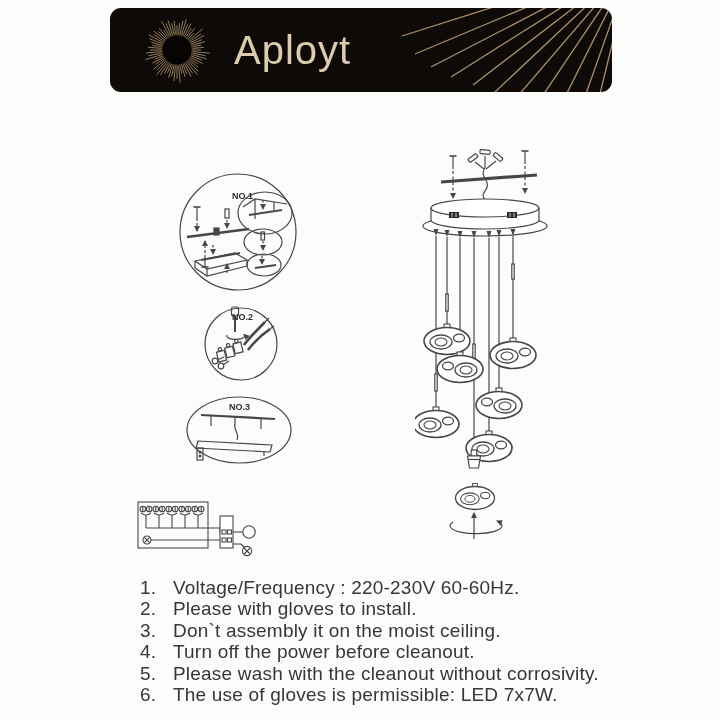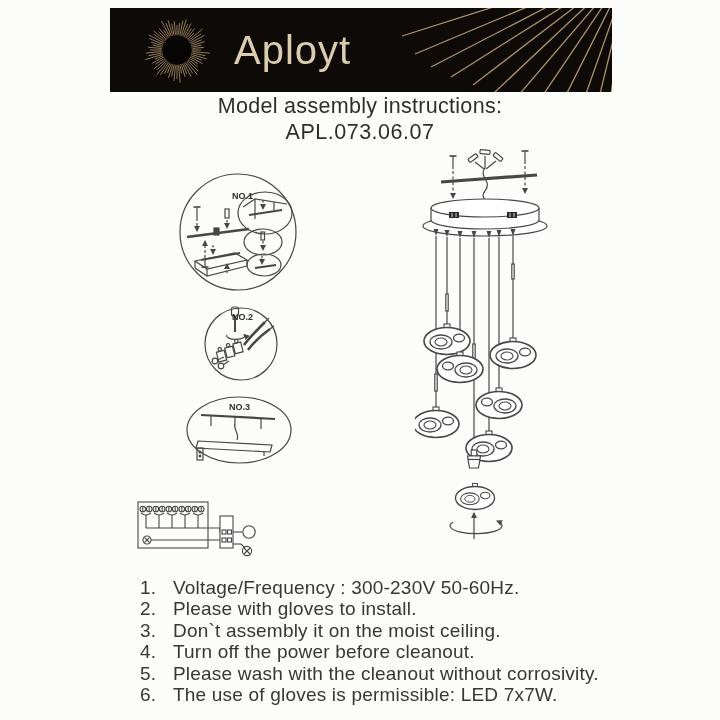--- a/index.html
+++ b/index.html
@@ -3,21 +3,21 @@
 <meta charset="utf-8">
 <style>
   html,body{margin:0;padding:0;background:#ffffff;}
   .page{
     position:relative;width:720px;height:720px;background:#fcfcfb;
     font-family:"Liberation Sans", sans-serif;overflow:hidden;
   }
   
   .banner{
     position:absolute;left:110px;top:8px;width:502px;height:84px;
-    background:#0d0a07;overflow:hidden;
+    background:#0d0a07;overflow:hidden;border-radius:11px;
   }
   .logo-wrap{position:absolute;left:28px;top:3px;width:78px;height:78px;}
   .logo-wrap svg{display:block;width:78px;height:78px;}
   .brand{
     position:absolute;left:124px;top:18px;font-size:40px;line-height:48px;
     font-weight:300;color:#dbccae;letter-spacing:1px;
   }
   .rays-right{position:absolute;right:0;top:0;width:215px;height:84px;}
   
   .title-block{position:absolute;left:0;top:93px;width:720px;text-align:center;color:#2e2e2e;}
@@ -122,24 +122,20 @@
         <line x1="235" y1="-45" x2="120" y2="89"></line>
         <line x1="235" y1="-45" x2="142" y2="93"></line>
         <line x1="235" y1="-45" x2="164" y2="97"></line>
         <line x1="235" y1="-45" x2="184" y2="100"></line>
         <line x1="235" y1="-45" x2="199" y2="102"></line>
         <line x1="235" y1="-45" x2="211" y2="104"></line>
       </g>
     </svg>
   </div>
 
-  <div class="title-block">
-    <div class="h1">Model assembly instructions:</div>
-    <div class="h2">APL.073.06.07</div>
-  </div>
 
   <div class="fig" style="left:177px;top:169px;width:122px;height:126px;text-align:center;">
     <svg viewBox="0 0 122 126" width="122" height="126">
       <defs>
         <marker id="arr1" viewBox="0 0 6 6" refX="5" refY="3" markerWidth="5" markerHeight="5" orient="auto">
           <path d="M0,0 L6,3 L0,6 Z" fill="#474747"></path>
         </marker>
       </defs>
       <g fill="none" stroke="#474747" stroke-width="1.2">
         <circle cx="61" cy="63" r="58"></circle>
@@ -397,21 +393,21 @@
         <circle cx="113" cy="55" r="4.6"></circle>
         <line x1="110" y1="52" x2="116" y2="58"></line>
         <line x1="116" y1="52" x2="110" y2="58"></line>
       </g>
     </svg>
   </div>
 
   <div class="instructions">
     <div class="inst-row">
       <span class="inst-num">1.</span>
-      <span class="inst-text">Voltage/Frequency : 300-230V 50-60Hz.</span>
+      <span class="inst-text">Voltage/Frequency : 220-230V 60-60Hz.</span>
     </div>
     <div class="inst-row">
       <span class="inst-num">2.</span>
       <span class="inst-text">Please with gloves to install.</span>
     </div>
     <div class="inst-row">
       <span class="inst-num">3.</span>
       <span class="inst-text">Don`t assembly it on the moist ceiling.</span>
     </div>
     <div class="inst-row">

